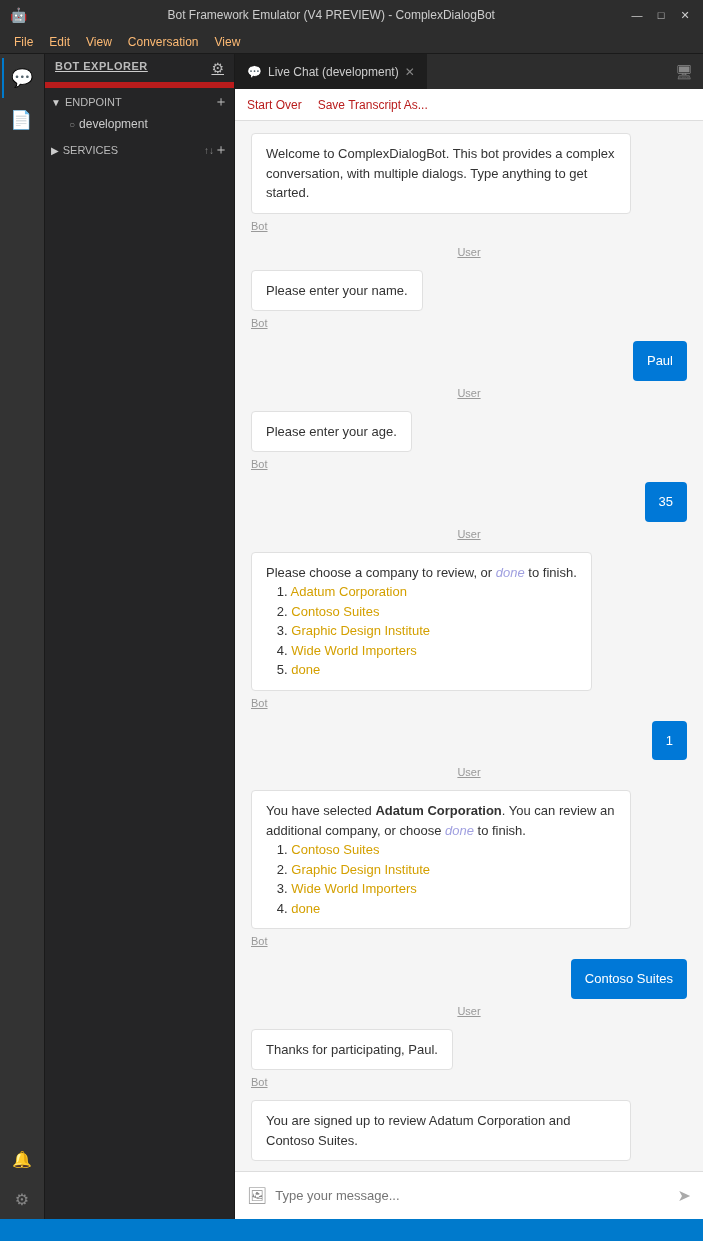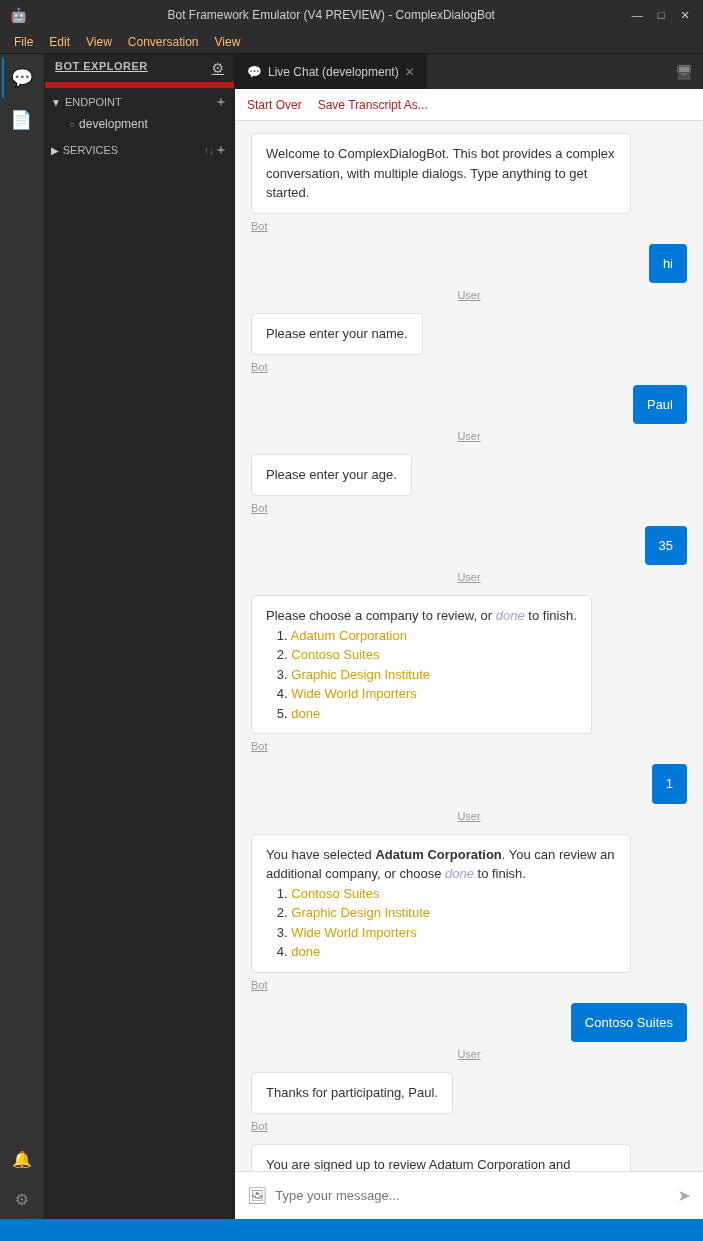--- a/index.html
+++ b/index.html
@@ -169,23 +169,20 @@
       <div class="message-group">
         <div class="message-row bot">
           <div class="bubble bot-bubble">
             Welcome to ComplexDialogBot. This bot provides a complex conversation, with multiple dialogs. Type anything to get started.
           </div>
         </div>
         <div class="message-label">Bot</div>
       </div>
 
       <div class="message-group">
-        <div class="message-row user">
-          <div class="bubble user-bubble">hi</div>
-        </div>
         <div class="message-label user-label">User</div>
       </div>
 
       <div class="message-group">
         <div class="message-row bot">
           <div class="bubble bot-bubble">Please enter your name.</div>
         </div>
         <div class="message-label">Bot</div>
       </div>
 

